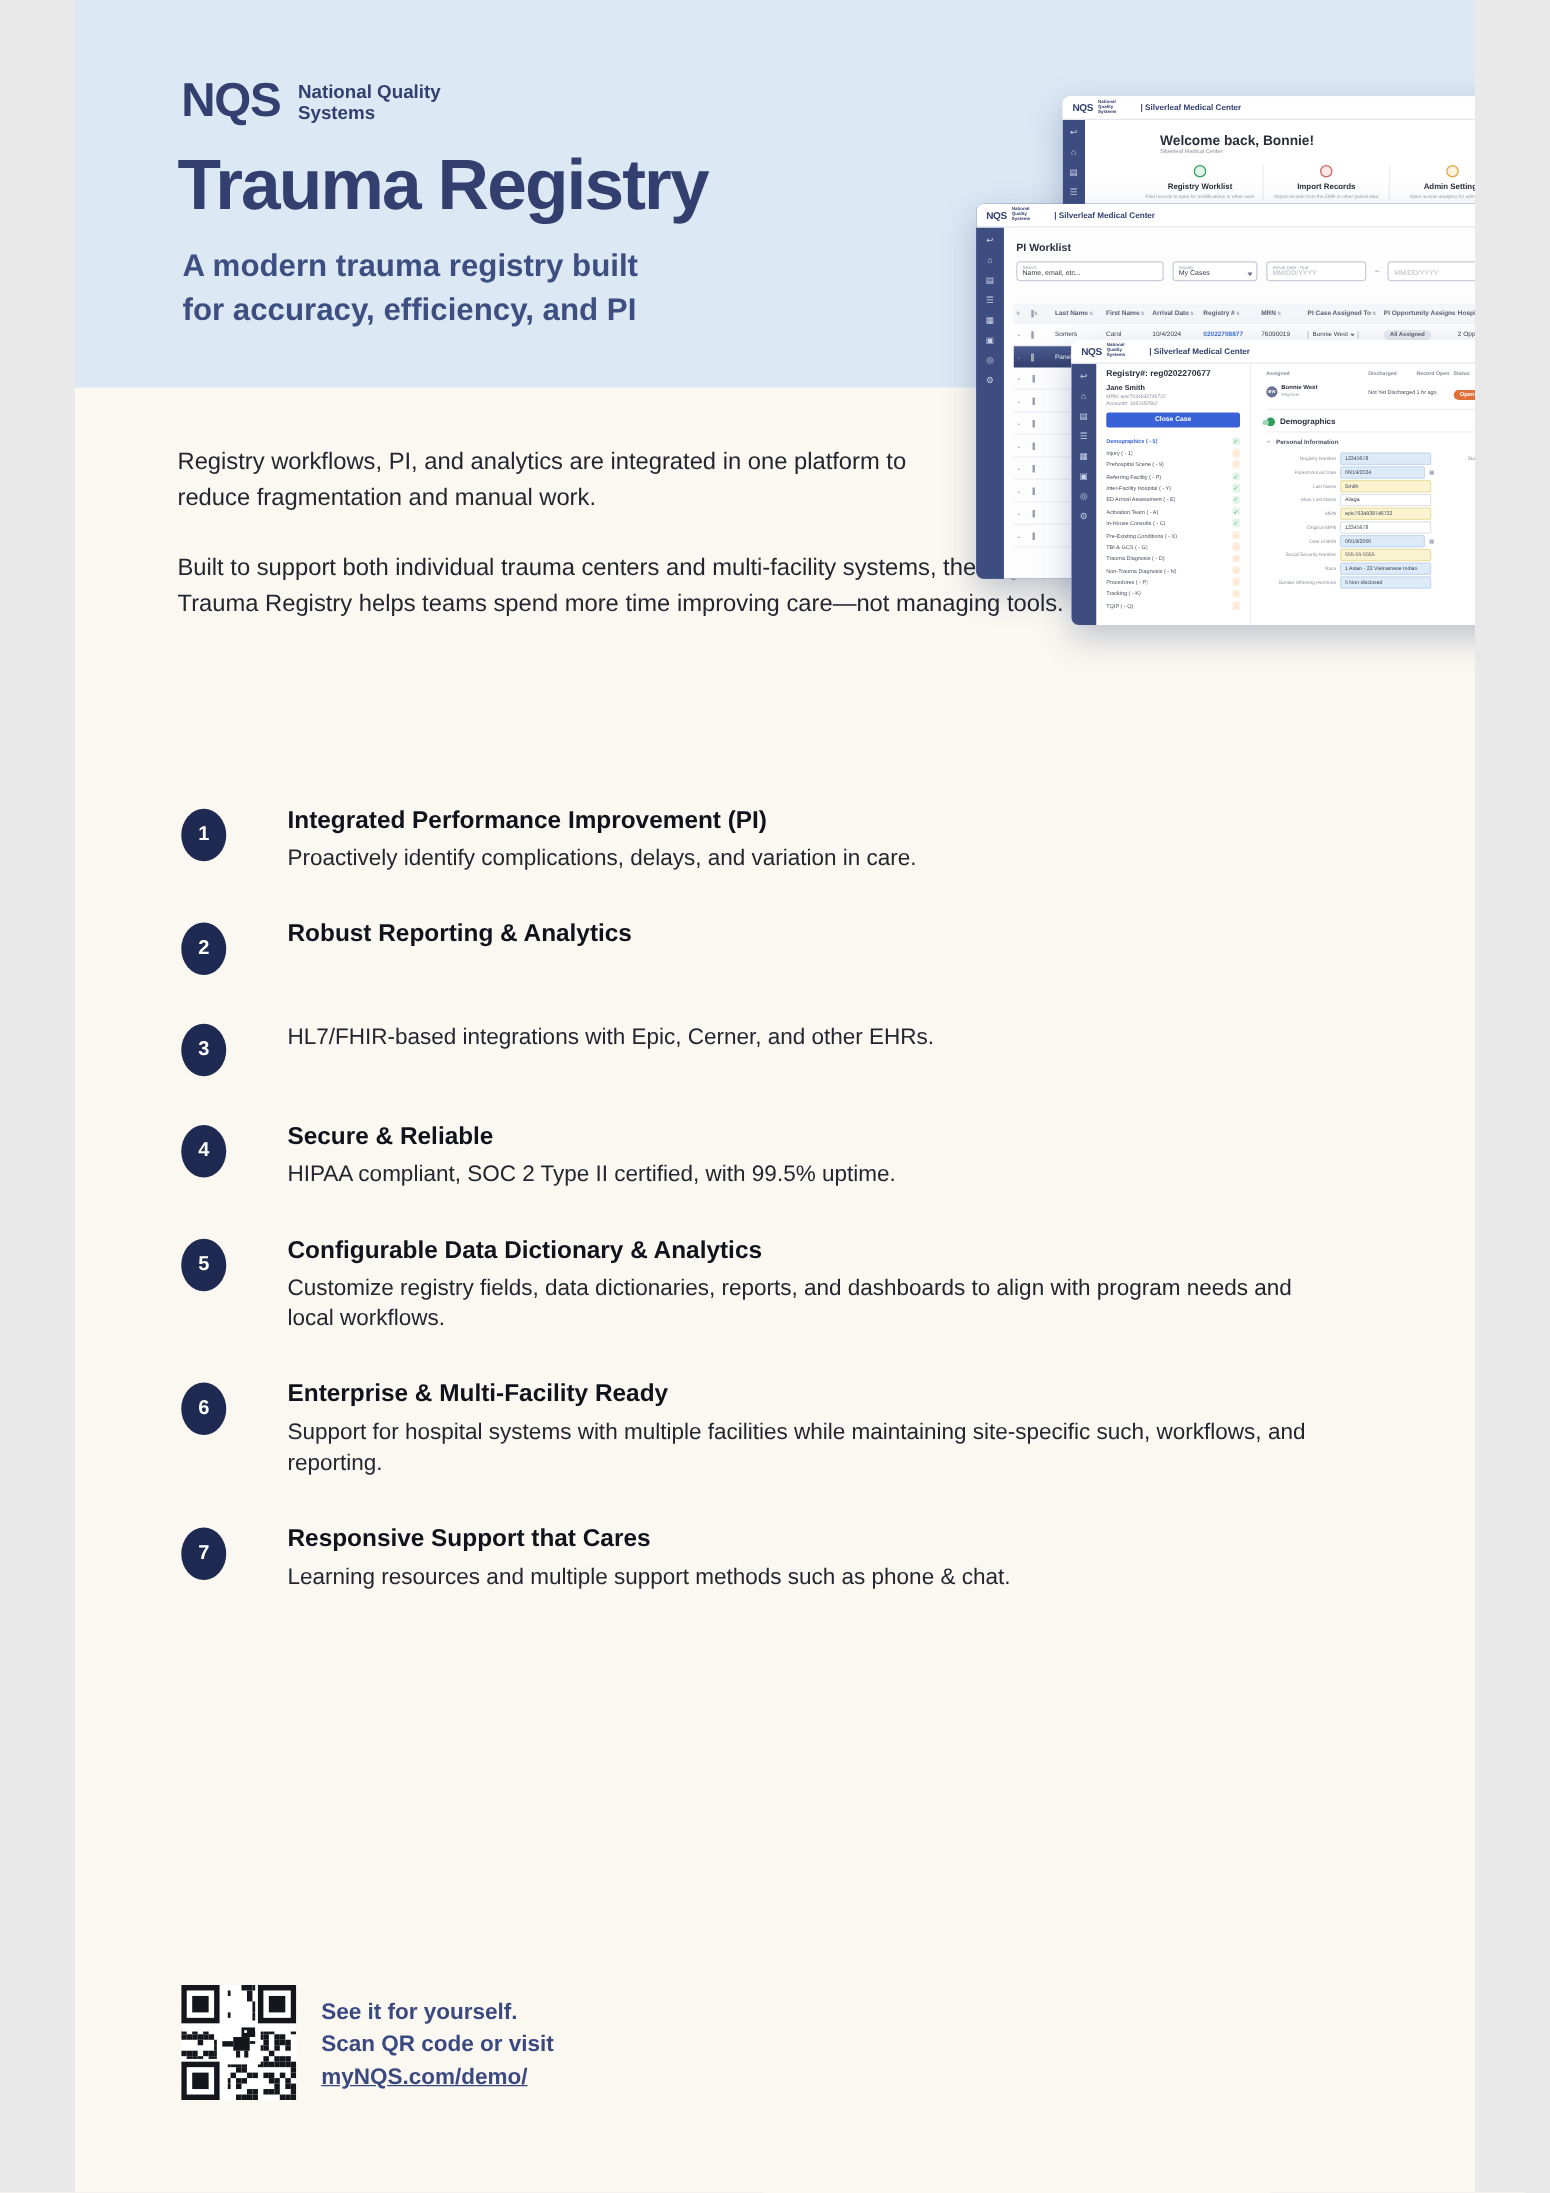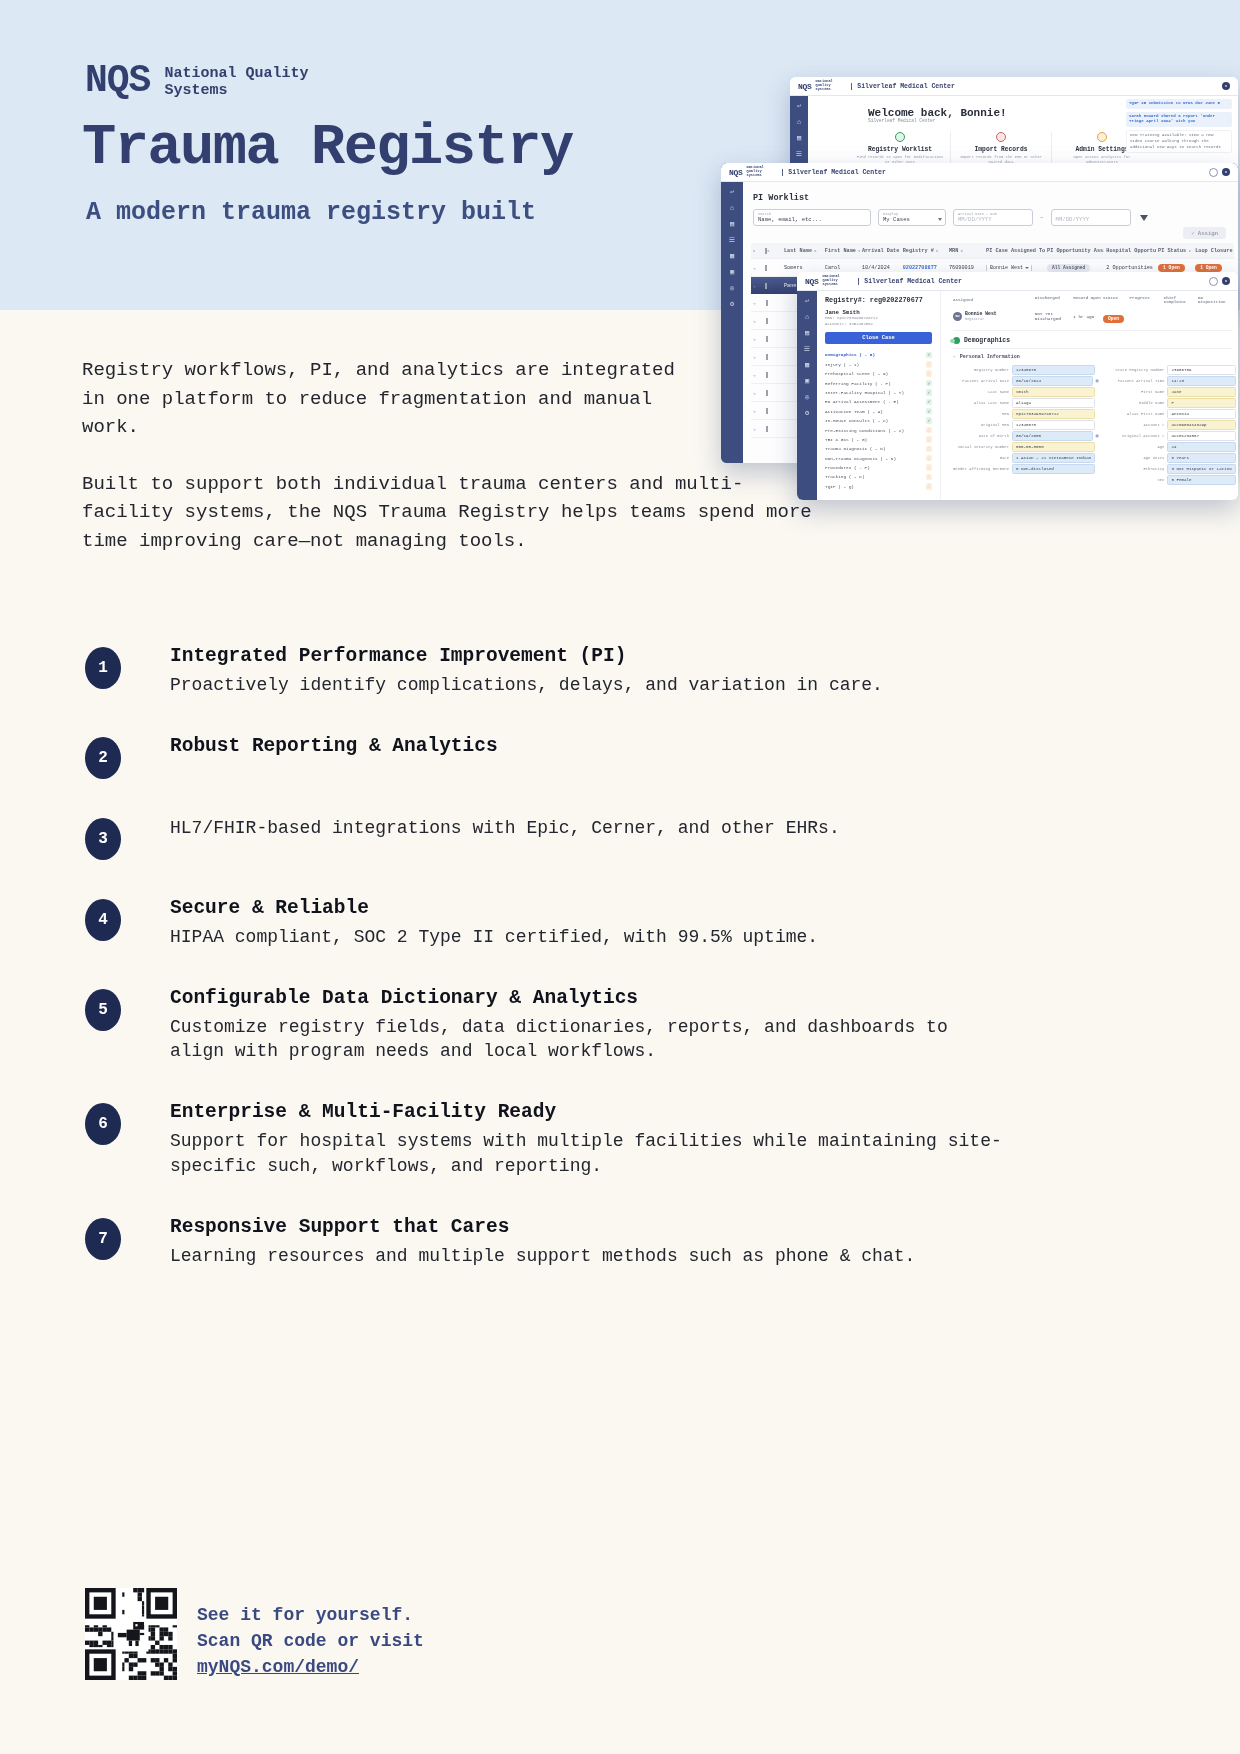--- a/index.html
+++ b/index.html
@@ -1,17 +1,17 @@
 <!DOCTYPE html>
 <html><head>
 <meta charset="utf-8">
 <style>
   html,body{margin:0;padding:0;}
   body{font-family:"Liberation Sans",sans-serif;background:#e9e9e9;}
-  .page{position:relative;width:1240px;height:1754px;background:#fbf8f2;overflow:hidden;margin:0 auto;font-family:Liberation Mono, monospace;}
+  .page{position:relative;width:1120px;height:1754px;background:#fbf8f2;overflow:hidden;margin:0 auto;}
 
   
   .hero{position:absolute;left:0;top:0;width:1240px;height:310px;background:#dce8f4;}
   .logo-row{position:absolute;left:85px;top:62px;display:flex;align-items:flex-start;gap:14px;}
   .logo-nqs{font-size:38px;font-weight:800;color:#333f6e;letter-spacing:-1px;line-height:1;}
   .logo-sub{font-size:15px;font-weight:700;color:#333f6e;line-height:1.15;padding-top:3px;}
   .hero-title{position:absolute;left:82px;top:120px;font-size:57px;font-weight:700;color:#333f6e;letter-spacing:-1.5px;margin:0;line-height:1;}
   .hero-sub{position:absolute;left:86px;top:196px;font-size:25px;font-weight:600;color:#3d4e80;line-height:1.38;margin:0;}
 
   
@@ -134,41 +134,42 @@
   .intro .p3{width:745px;}
 
   .features{position:absolute;left:85px;top:645px;width:920px;}
   .feature{display:flex;margin-bottom:37px;}
   .fnum{flex:none;width:36px;height:42px;border-radius:50%;background:#1e2a52;color:#fff;font-size:16px;font-weight:700;display:flex;align-items:center;justify-content:center;margin-top:2px;}
   .fbody{margin-left:49px;width:880px;}
   .ftitle{font-size:19.5px;font-weight:800;color:#10131c;margin:0 0 6px 0;}
   .fdesc{font-size:18px;color:#23262e;line-height:1.38;margin:0;}
 
   
-  .footer{position:absolute;left:85px;top:1588px;display:flex;align-items:flex-end;gap:20px;}
+  .footer{position:absolute;left:85px;top:1588px;display:flex;align-items:flex-start;gap:20px;}
   .qr{width:92px;height:92px;background:#fff;}
   .cta{padding-top:8px;font-size:18px;font-weight:800;color:#3a4a80;line-height:1.45;}
   .cta a{color:#3a4a80;text-decoration:underline;}
 </style>
 </head>
 <body>
 
 <div class="page">
 
   <section class="hero">
     <div class="logo-row">
       <span class="logo-nqs">NQS</span>
       <span class="logo-sub">
         <span>National Quality</span><br>
         <span>Systems</span>
       </span>
     </div>
     <h1 class="hero-title">Trauma Registry</h1>
     <p class="hero-sub">
       <span>A modern trauma registry built</span><br>
+      <span>for accuracy, efficiency, and PI</span>
     </p>
   </section>
 
   <div class="win win-a">
     <div class="win-hd">
       <span class="win-brand">NQS</span>
       <span class="win-brand-sub">National Quality Systems</span>
       <span class="win-fac">| Silverleaf Medical Center</span>
       <span class="win-hd-right">
           <span class="hd-avatar">B</span>

